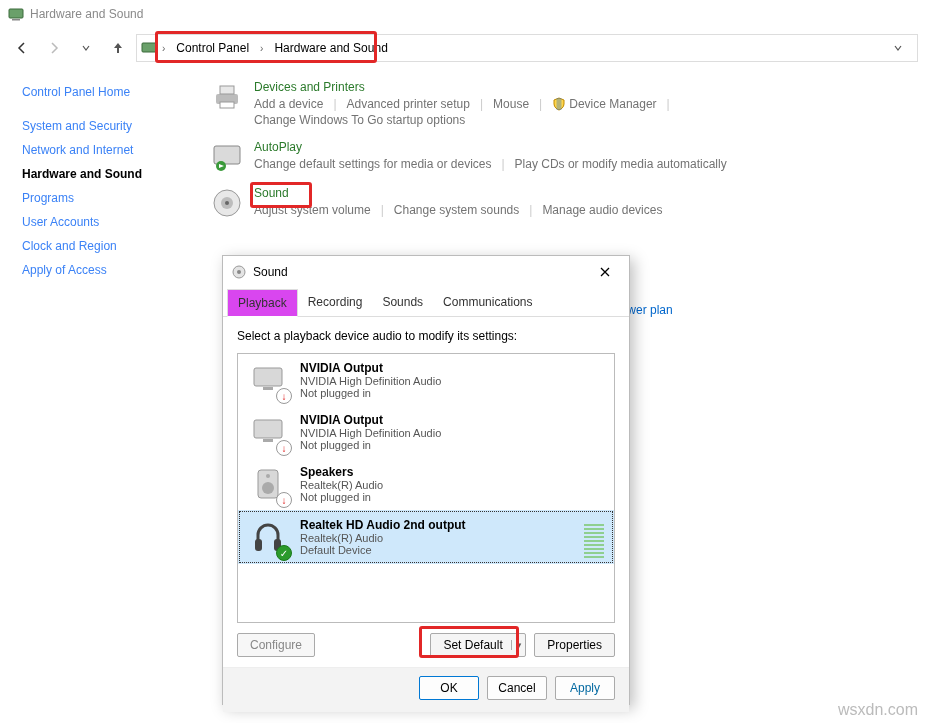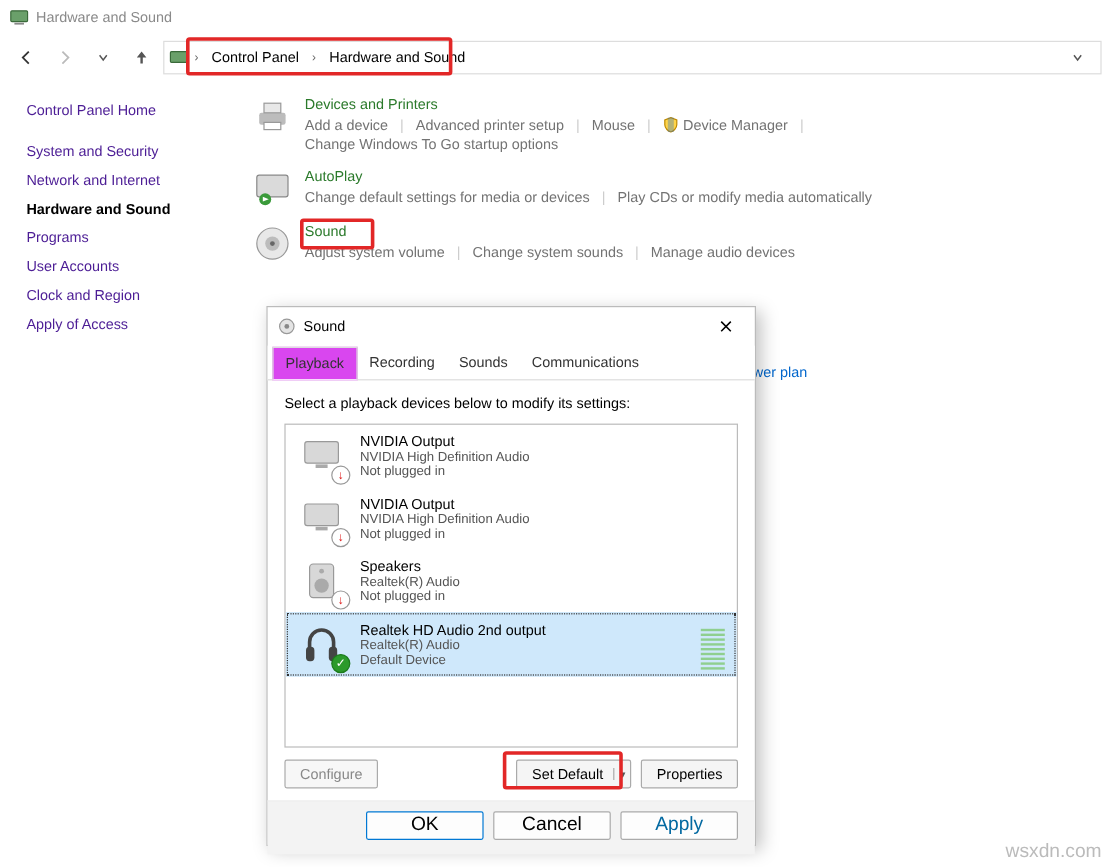--- a/index.html
+++ b/index.html
@@ -10,21 +10,21 @@
 .navbar{display:flex;align-items:center;height:40px;padding:0 8px;gap:4px}
 .nav-btn{width:28px;height:28px;display:flex;align-items:center;justify-content:center;color:#555;border-radius:3px}
 .nav-btn.disabled{color:#bbb}
 .addr{flex:1;height:28px;border:1px solid #ddd;display:flex;align-items:center;padding:0 4px;gap:2px;position:relative}
 .crumb{padding:2px 6px;border-radius:2px;font-size:12px;color:#000;display:flex;align-items:center}
 .chev{color:#666;font-size:10px;padding:0 3px}
 .addr-drop{margin-left:auto;width:20px;text-align:center;color:#555}
 .hl-red{border:3px solid #e22727;border-radius:3px;position:absolute}
 .main{display:flex;padding:12px 0 0 0}
 .sidebar{width:190px;padding:0 0 0 22px}
-.side-link{display:block;padding:5px 0;color:#4c1d95;font-size:12px;cursor:pointer}
+.side-link{display:block;padding:5px 0;color:#3b82f6;font-size:12px;cursor:pointer}
 .side-link.active{color:#000;font-weight:bold}
 .content{flex:1;padding:0 10px 0 20px}
 .cat{display:flex;margin-bottom:12px}
 .cat-icon{width:34px;height:34px;margin-right:10px;flex:none;display:flex;align-items:center;justify-content:center;color:#5a7a3a}
 .cat-body{}
 .cat-title{color:#2b7a2b;font-size:12px;margin-bottom:2px;display:inline-block}
 .task-row{display:flex;flex-wrap:wrap;align-items:center;gap:0}
 .task{color:#737373;font-size:12px;padding:1px 0;cursor:pointer}
 .sep{color:#ccc;margin:0 10px}
 .shield{width:14px;height:14px;display:inline-flex;margin-right:3px;vertical-align:-2px}
@@ -36,32 +36,32 @@
 .tab.active{background:#d946ef;border:1px solid #ddd;border-bottom:1px solid #fff}
 .dlg-body{padding:12px 14px 0 14px}
 .instr{font-size:12px;margin-bottom:10px}
 .listbox{border:1px solid #bbb;height:270px;overflow:hidden;background:#fff}
 .dev{display:flex;align-items:center;padding:6px 10px;gap:12px;border-bottom:0}
 .dev.sel{background:#cfe8fb;outline:1px dotted #333;outline-offset:-2px}
 .dev-icon{width:40px;height:40px;position:relative;flex:none;display:flex;align-items:center;justify-content:center;color:#666}
 .badge{position:absolute;right:-4px;bottom:-4px;width:16px;height:16px;border-radius:50%;background:#fff;border:1px solid #999;display:flex;align-items:center;justify-content:center;font-size:10px}
 .badge.red{color:#d11}
 .badge.green{background:#2b9a2b;color:#fff;border-color:#1b7a1b}
-.dev-txt .n{font-weight:normal;font-size:12px}
+.dev-txt .n{font-weight:bold;font-size:12px}
 .dev-txt .d{color:#555;font-size:11px}
 .dev-txt .s{color:#555;font-size:11px}
 .meter{margin-left:auto;width:20px;height:42px;display:flex;flex-direction:column;justify-content:flex-end;gap:2px}
 .meter span{height:2px;background:#8fcf8f}
 .dlg-actions{display:flex;padding:10px 14px;gap:8px;align-items:center}
 .btn{height:24px;padding:0 12px;border:1px solid #aaa;background:#f5f5f5;font-size:12px;display:inline-flex;align-items:center;border-radius:2px;cursor:pointer}
 .btn.dis{color:#888;background:#f7f7f7}
 .btn.split{padding-right:4px}
 .btn.split .dd{border-left:1px solid #aaa;margin-left:8px;padding-left:5px;font-size:9px;color:#555}
 .dlg-footer{display:flex;justify-content:flex-end;padding:8px 14px 12px 14px;gap:8px;border-top:1px solid #eee;background:#f3f3f3}
-.f-btn{height:24px;width:98px;border:1px solid #aaa;background:#fdfdfd;font-size:16px;display:inline-flex;align-items:center;justify-content:center;border-radius:2px;cursor:pointer}
+.f-btn{height:24px;width:60px;border:1px solid #aaa;background:#fdfdfd;font-size:12px;display:inline-flex;align-items:center;justify-content:center;border-radius:2px;cursor:pointer}
 .f-btn.primary{border-color:#0078d4}
 .f-btn.dis{color:#0369a1}
 .wm{position:absolute;right:8px;bottom:4px;color:#bbb;font-size:16px}
 svg{display:block}
 </style>
 </head>
 <body>
 
 <div class="titlebar">
   <span class="tb-icon">
@@ -219,21 +219,21 @@
         </svg>
       </div>
   </div>
   <div class="tabs">
     <div class="tab active">Playback</div>
     <div class="tab">Recording</div>
     <div class="tab">Sounds</div>
     <div class="tab">Communications</div>
   </div>
   <div class="dlg-body">
-    <div class="instr">Select a playback devices below to modify its settings:</div>
+    <div class="instr">Select a playback device audio to modify its settings:</div>
     <div class="listbox">
       <div class="dev">
         <div class="dev-icon">
             <svg width="40" height="40" viewBox="0 0 40 40">
               <rect x="6" y="8" width="28" height="18" rx="2" fill="#d8d8d8" stroke="#999"></rect>
               <rect x="15" y="27" width="10" height="3" fill="#aaa"></rect>
             </svg>
             <div class="badge red">↓</div>
           </div>
         <div class="dev-txt">

